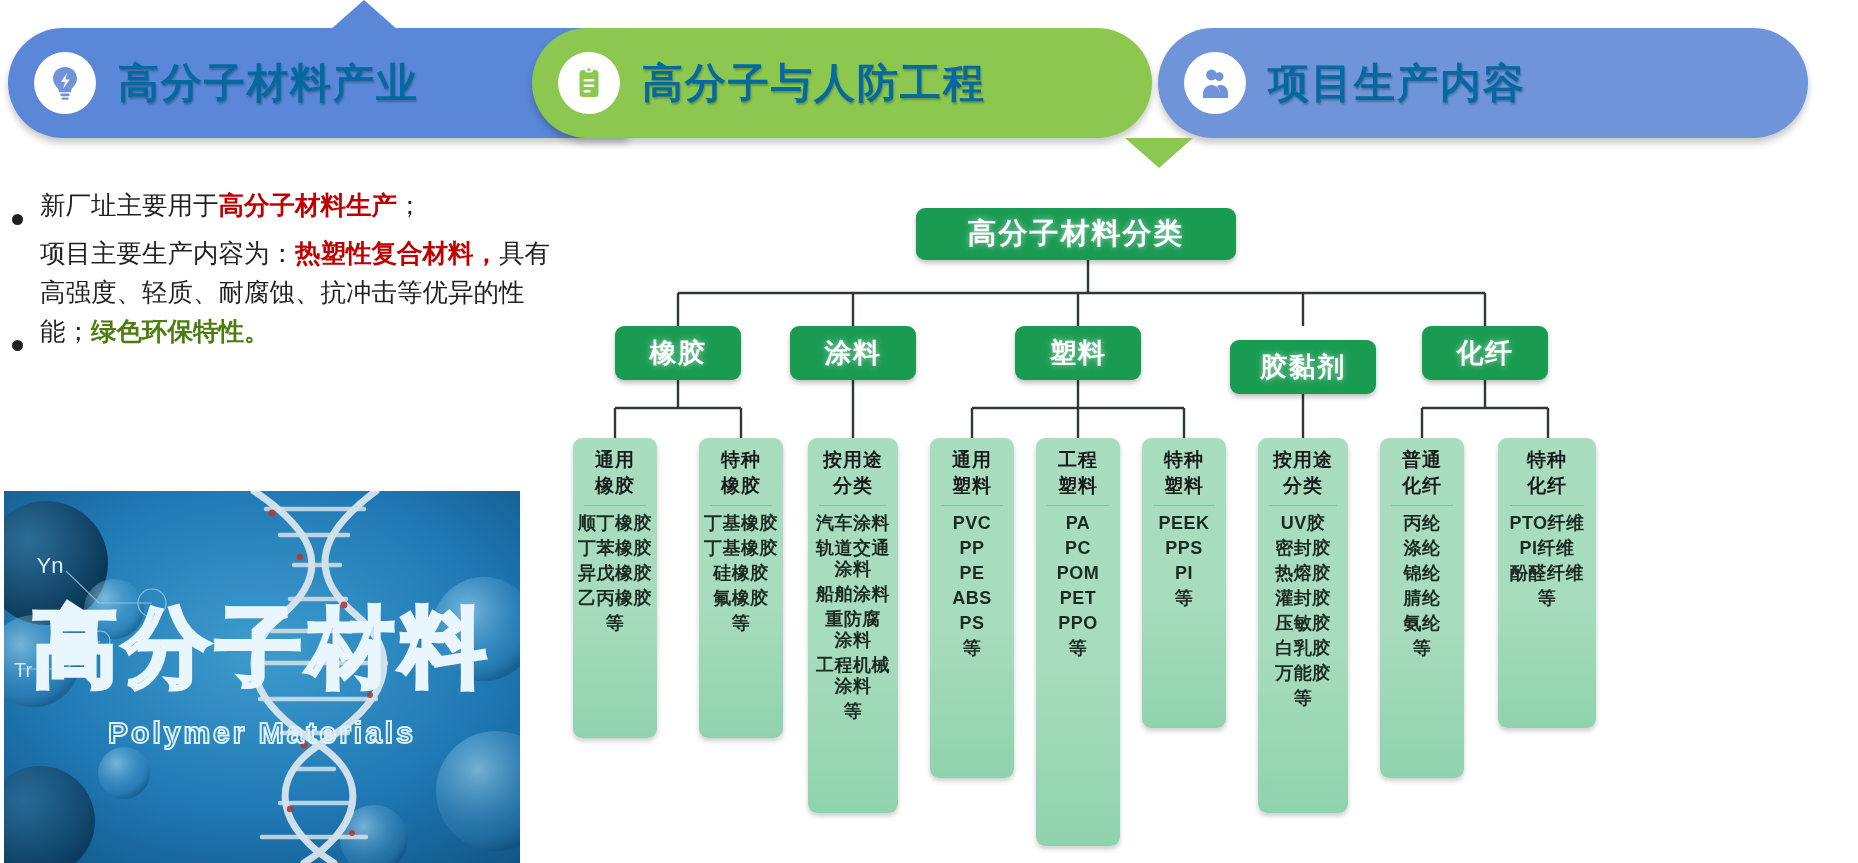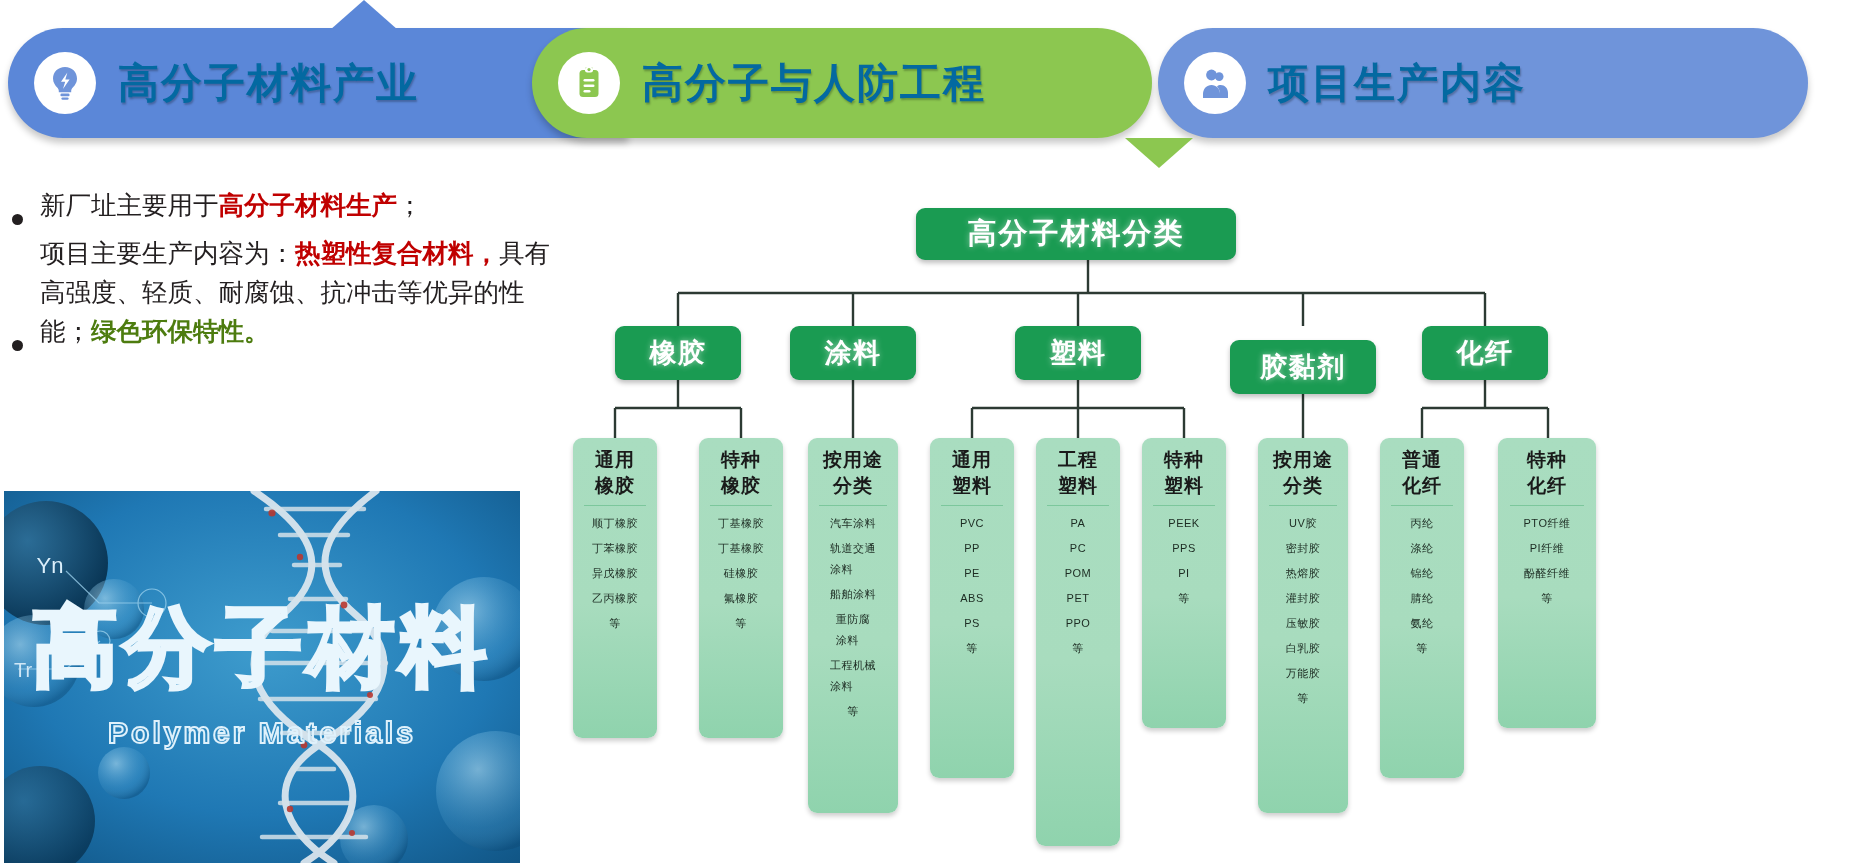--- a/index.html
+++ b/index.html
@@ -90,22 +90,22 @@
     display: flex; flex-direction: column; align-items: center;
     padding: 9px 4px 10px 4px;
   }
   .leaf-title {
     font-size: 19px; font-weight: 700; color: #1a1a1a; line-height: 26px;
     text-align: center; white-space: pre-line; letter-spacing: 1px;
   }
   .leaf-rule { width: 82%; height: 1px; background: #7cc79c; margin: 6px 0 7px 0; }
   .leaf-items { display: flex; flex-direction: column; align-items: center; }
   .leaf-item {
-    font-size: 11px; color: #1c2b22; line-height: 21px; 
-    white-space: pre-line; margin-bottom: 4px; letter-spacing: .5px;
+    font-size: 18px; color: #1c2b22; line-height: 21px; text-align: center;
+    white-space: pre-line; margin-bottom: 4px; letter-spacing: .5px; font-weight: bold;
   }
 </style>
 </head>
 <body>
 
 <div id="root">
 
   <div class="ribbon">
 
     <div class="ribbon-seg seg-1" style="left:0px;width:620px;">

